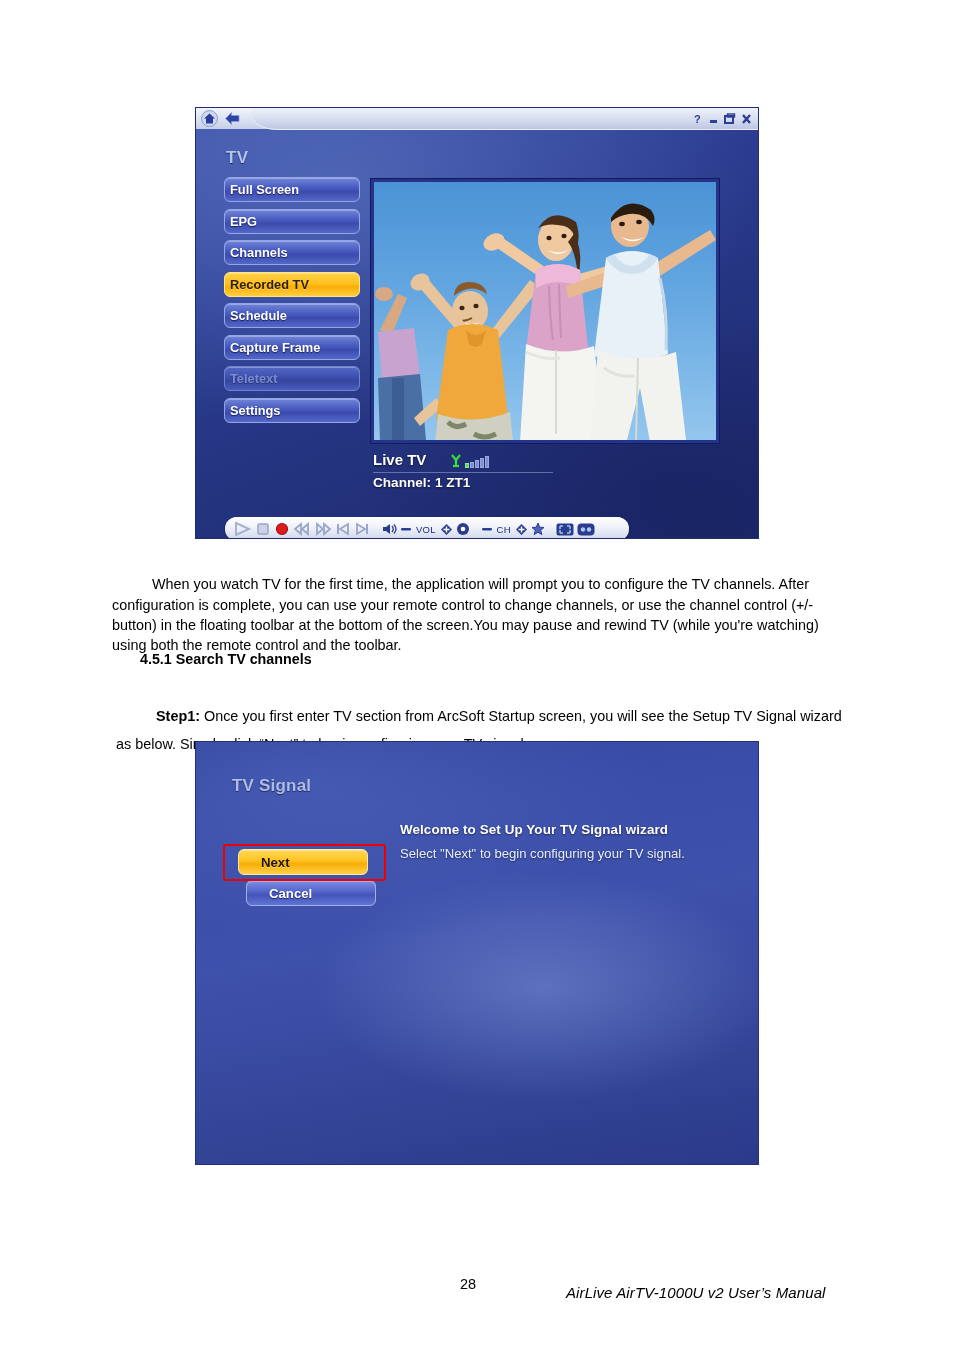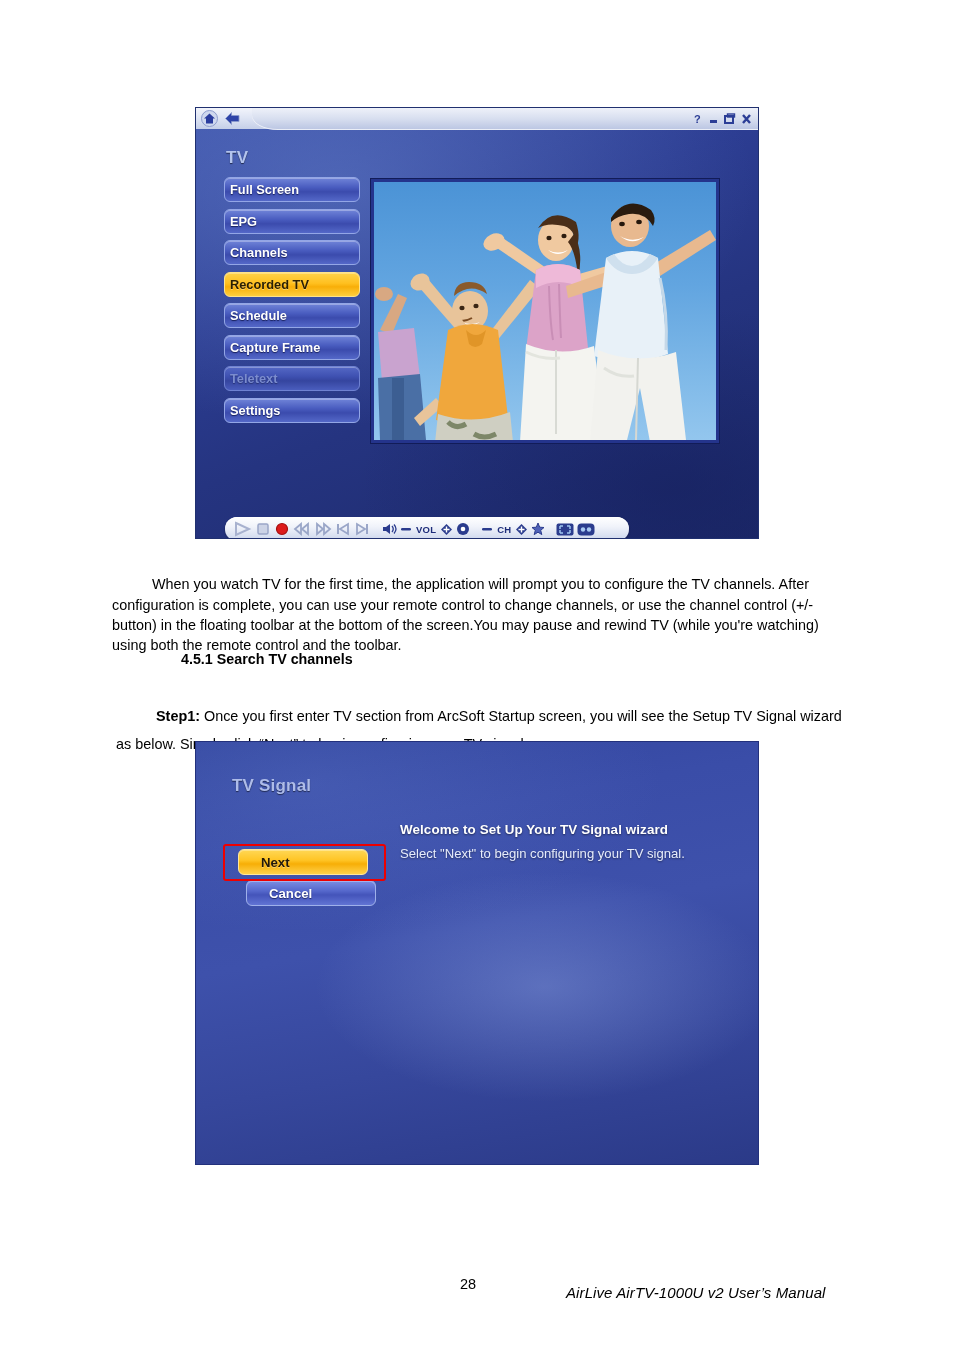--- a/index.html
+++ b/index.html
@@ -254,21 +254,21 @@
     background: linear-gradient(180deg, #ffffff 0%, #f0f3fa 40%, #dbe2f2 75%, #c8d2ea 100%);
     box-shadow: 0 1px 2px rgba(0,0,0,0.35), inset 0 1px 0 #ffffff;
     display: flex;
     align-items: center;
     padding: 0 7px;
     gap: 3px;
   }
   .tb-ic { display: flex; align-items: center; justify-content: center; cursor: pointer; }
   .tb-txt {
     font-size: 9.5px;
-    font-weight: bold;
+    font-weight: normal;
     color: #1e2d7a;
     letter-spacing: 0.2px;
     padding: 0 1px;
   }
   .tb-sep { width: 5px; }
 
   
   #shot-wizard {
     left: 196px;
     top: 742px;
@@ -497,20 +497,37 @@
           <path d="M232 76 q10 16 26 16 q16 0 26 -16 l-8 -4 q-8 12 -18 12 q-10 0 -18 -12 Z" fill="#cfe0ee"></path>
           <path d="M286 96 q8 34 6 72" stroke="#c5d8e8" stroke-width="3" fill="none"></path>
 
           <path d="M224 168 q38 16 78 2 l10 88 l-36 2 l-10 -54 l-14 56 l-36 -2 Z" fill="#f2f2ee"></path>
           <path d="M264 176 L262 258" stroke="#d6d8d2" stroke-width="2"></path>
           <path d="M230 186 q14 10 30 8" stroke="#e0e2dc" stroke-width="3" fill="none"></path>
         </g>
       </svg>
     </div>
 
+    <div class="live-block">
+      <span class="live-title">Live TV</span>
+      <span class="signal-wrap">
+        <svg width="14" height="14" viewBox="0 0 14 14" style="margin-right:1px;">
+          <path d="M3 1 L7 6 L11 1" stroke="#39dd39" stroke-width="2.2" fill="none"></path>
+          <path d="M7 5 L7 12" stroke="#39dd39" stroke-width="2.4"></path>
+          <path d="M4 12 L10 12" stroke="#39dd39" stroke-width="2.2"></path>
+        </svg>
+        <span class="sig-bar" style="height:5px;background:#5bd85b;border-color:#8fe88f;"></span>
+        <span class="sig-bar" style="height:6px;background:#7a8ad0;"></span>
+        <span class="sig-bar" style="height:8px;"></span>
+        <span class="sig-bar" style="height:10px;"></span>
+        <span class="sig-bar" style="height:12px;"></span>
+      </span>
+      <div class="sig-underline"></div>
+      <div class="live-chan">Channel: 1 ZT1</div>
+    </div>
 
     <div class="toolbar">
       <span class="tb-ic">
         <svg width="20" height="16" viewBox="0 0 20 16">
             <path d="M4 2 L17 8 L4 14 Z" fill="none" stroke="#a8b2cf" stroke-width="2"></path>
           </svg>
       </span>
       <span class="tb-ic">
         <svg width="16" height="16" viewBox="0 0 16 16">
             <rect x="3" y="3" width="10" height="10" rx="1.5" fill="#ccd3e6" stroke="#9aa6c8" stroke-width="1.5"></rect>
@@ -600,21 +617,21 @@
             <circle cx="12" cy="6.5" r="2.2" fill="#a8c9f2"></circle>
           </svg>
       </span>
     </div>
 
   </div>
 </div>
 
 <p class="doc-text indent" style="top:560px;">When you watch TV for the first time, the application will prompt you to configure the TV channels. After configuration is complete, you can use your remote control to change channels, or use the channel control (+/- button) in the floating toolbar at the bottom of the screen.You may pause and rewind TV (while you're watching) using both the remote control and the toolbar.</p>
 
-<div class="heading" style="top:651px;margin-left:41px;">4.5.1 Search TV channels</div>
+<div class="heading" style="top:651px;">4.5.1 Search TV channels</div>
 
 <p class="step-para" style="top:688px;">
   <b style="margin-left:40px;">Step1:</b><span> Once you first enter TV section from ArcSoft Startup screen, you will see the Setup TV Signal wizard as below. Simply click “Next” to begin configuring your TV signal.</span>
 </p>
 
 <div class="shot" id="shot-wizard">
   <div class="wz-title">TV Signal</div>
   <div class="wz-head">Welcome to Set Up Your TV Signal wizard</div>
   <div class="wz-sub">Select "Next" to begin configuring your TV signal.</div>
 </div>

